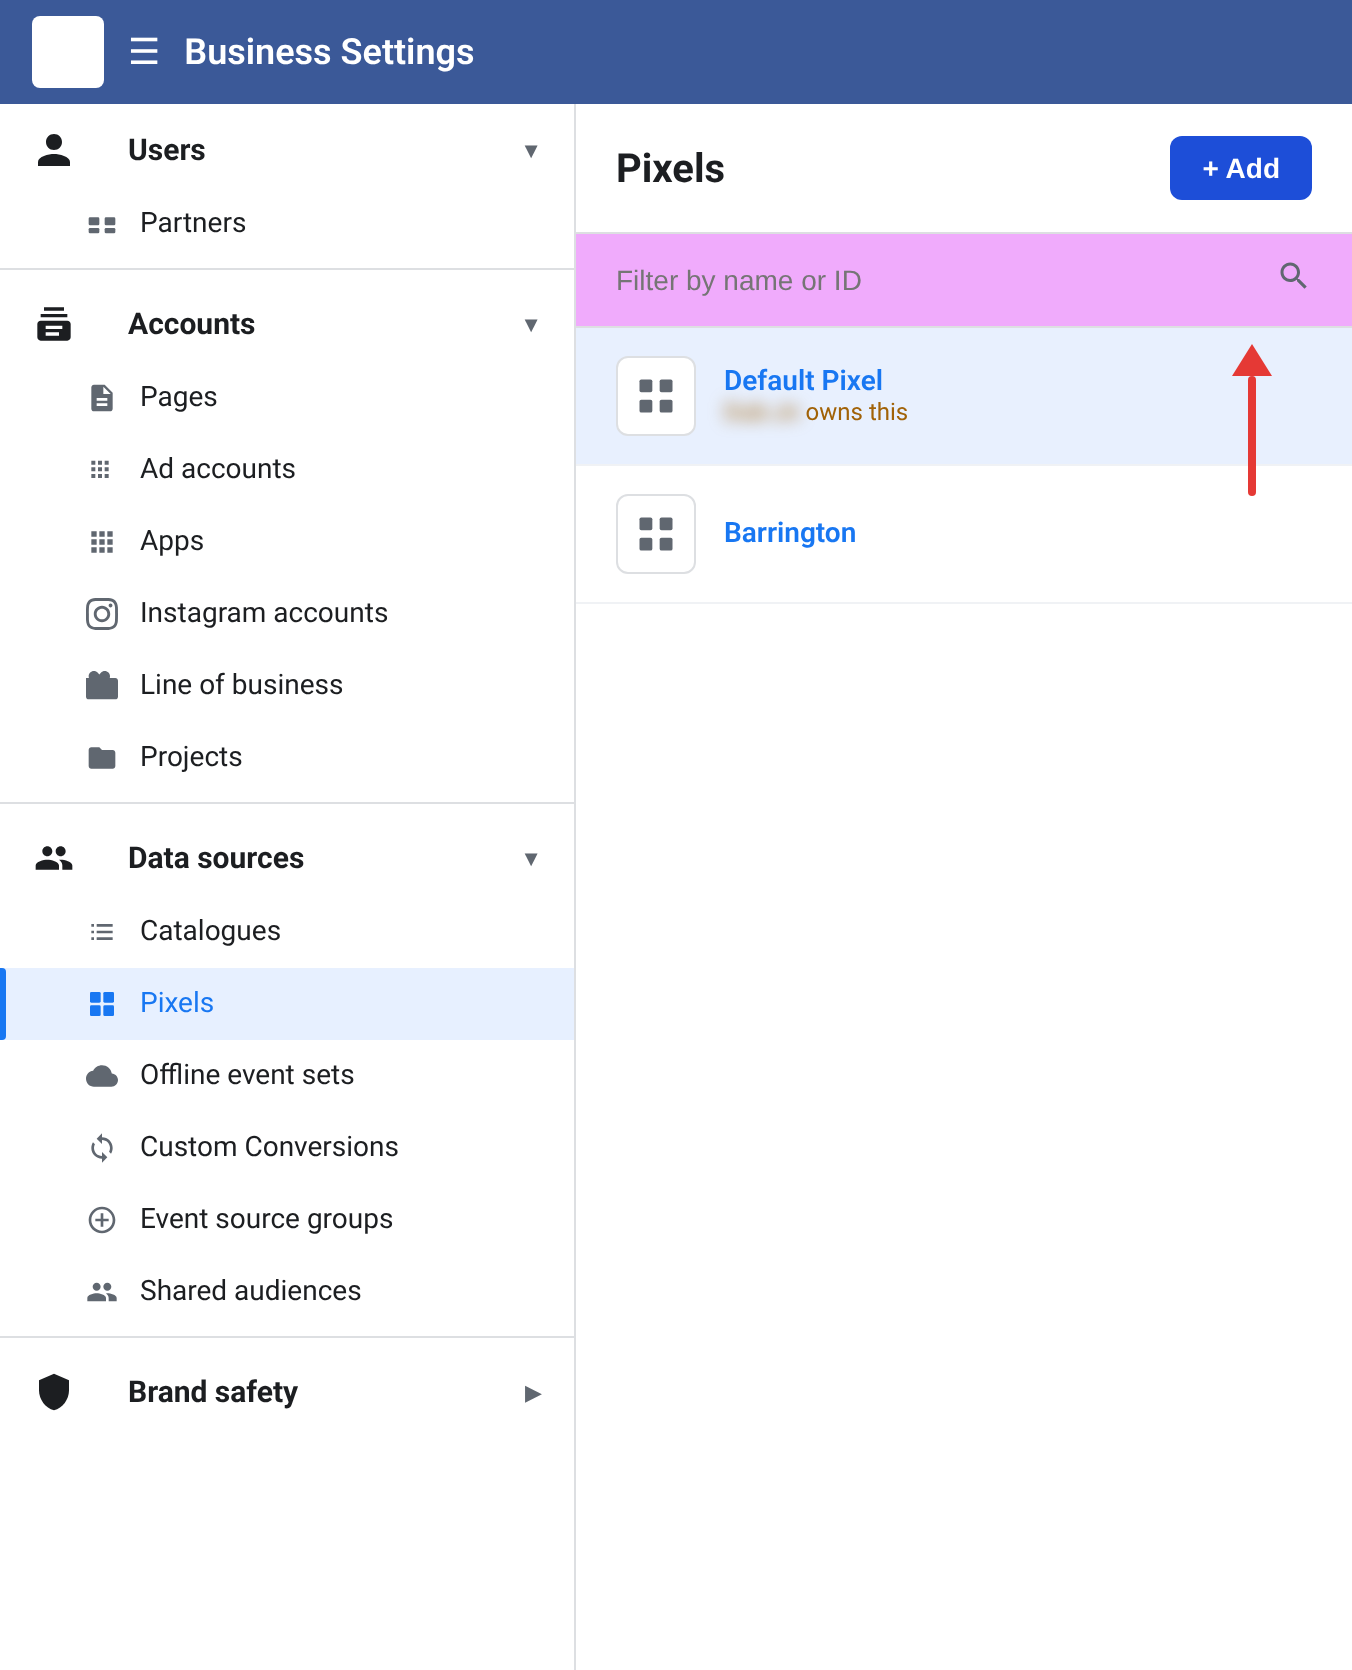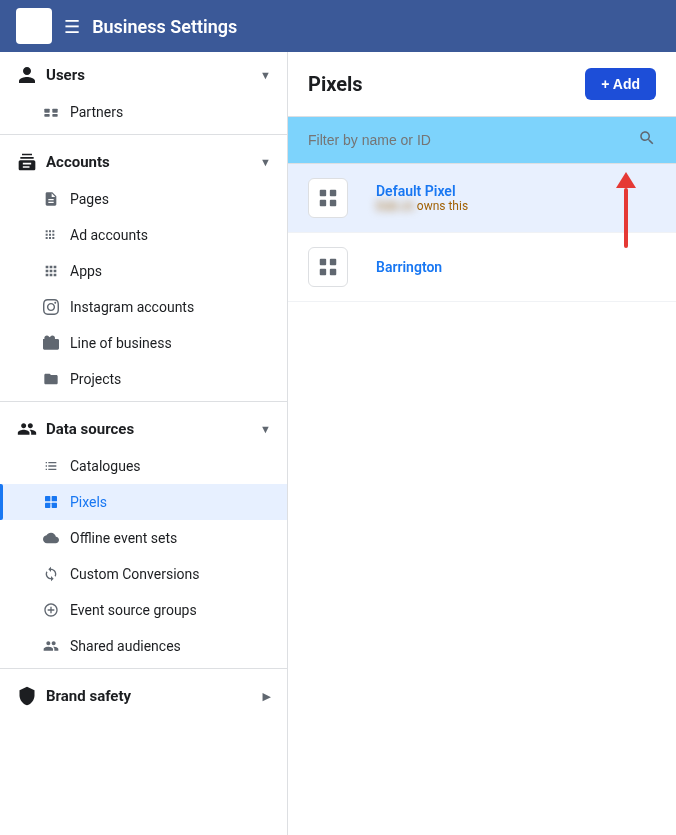--- a/index.html
+++ b/index.html
@@ -59,21 +59,21 @@
     .sidebar-section-header {
       display: flex;
       align-items: center;
       justify-content: space-between;
       padding: 12px 16px 8px 16px;
       cursor: pointer;
     }
     .sidebar-section-header-left {
       display: flex;
       align-items: center;
-      gap: 8px;
+      gap: 26px;
     }
     .sidebar-section-title {
       font-size: 15px;
       font-weight: 700;
       color: #1c1e21;
     }
     .sidebar-chevron {
       color: #606770;
       font-size: 11px;
     }
@@ -157,21 +157,21 @@
       cursor: pointer;
       display: flex;
       align-items: center;
       gap: 6px;
     }
 
     .search-bar {
       display: flex;
       align-items: center;
       padding: 12px 20px;
-      background: #7dd3fc;
+      background: #f0abfc;
       border-bottom: 1px solid #dddfe2;
       gap: 8px;
       position: relative;
     }
     .search-input {
       flex: 1;
       border: none;
       outline: none;
       font-size: 14px;
       color: #606770;
@@ -185,21 +185,21 @@
     .pixel-list {
       background: white;
       flex: 1;
     }
 
     .pixel-item {
       display: flex;
       align-items: center;
       padding: 14px 20px;
       border-bottom: 1px solid #f0f2f5;
-      gap: 28px;
+      gap: 14px;
       cursor: pointer;
     }
     .pixel-item.selected {
       background: #e8f0fe;
     }
 
     .pixel-icon-box {
       width: 40px;
       height: 40px;
       border: 1px solid #dddfe2;

